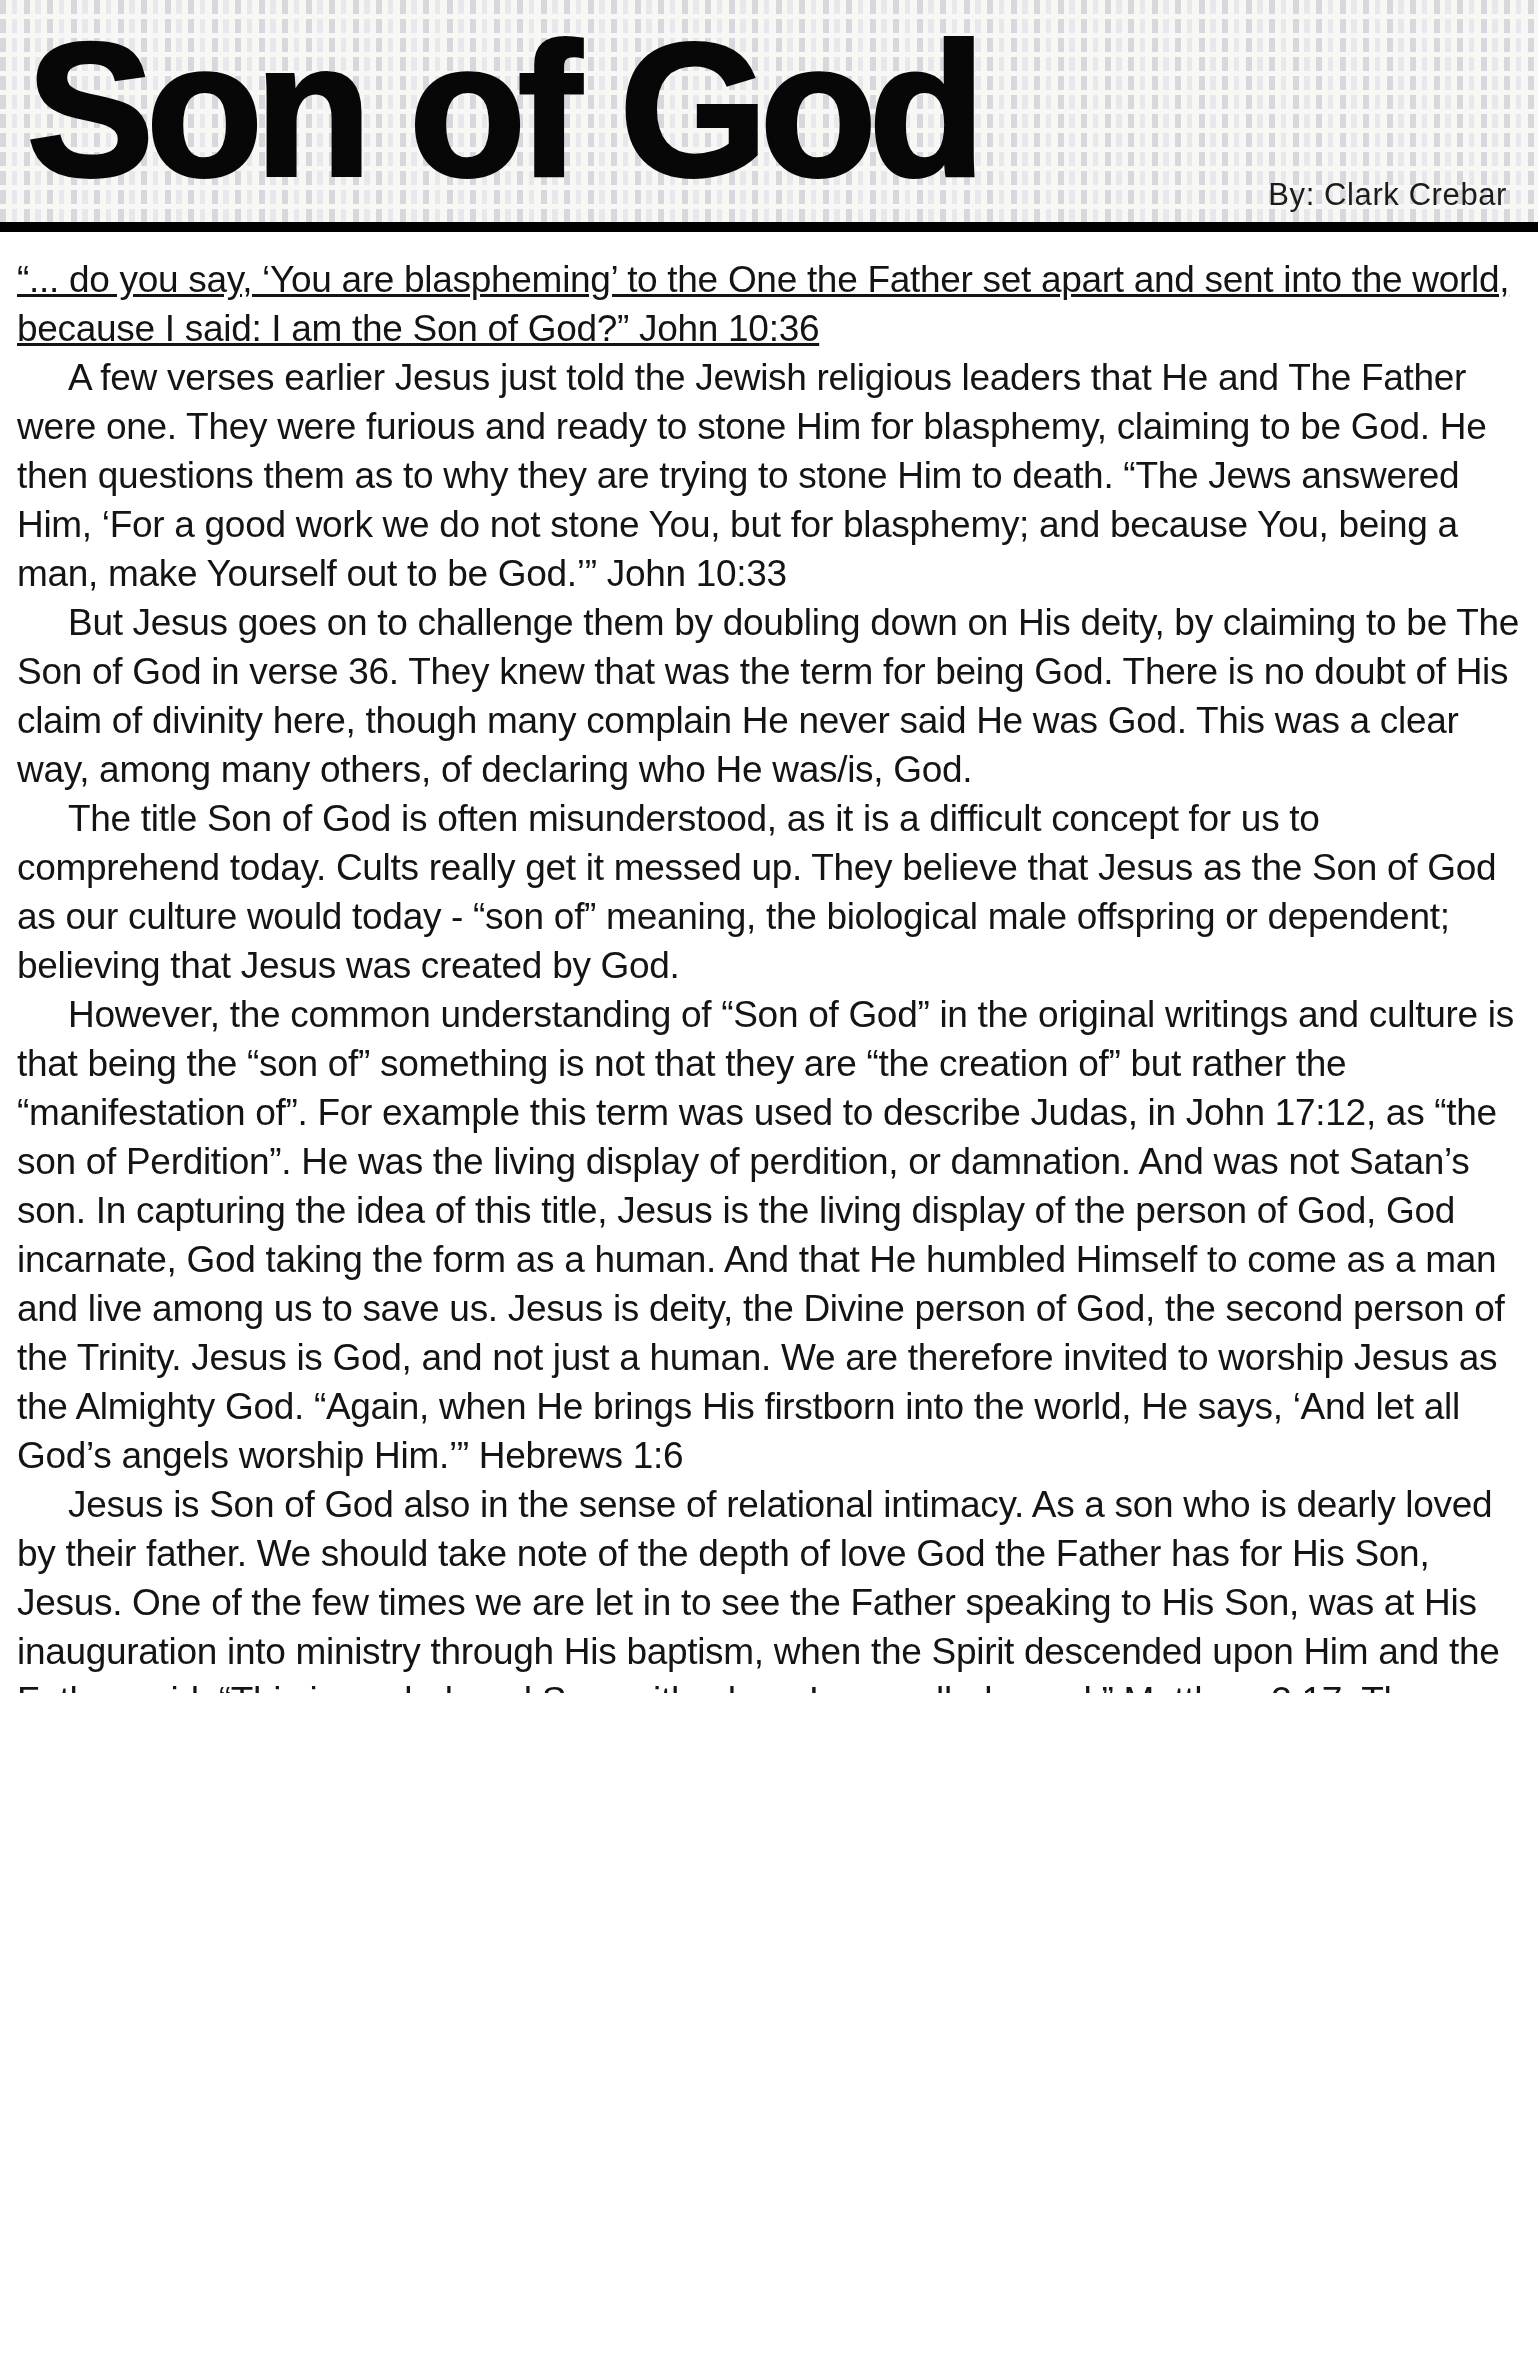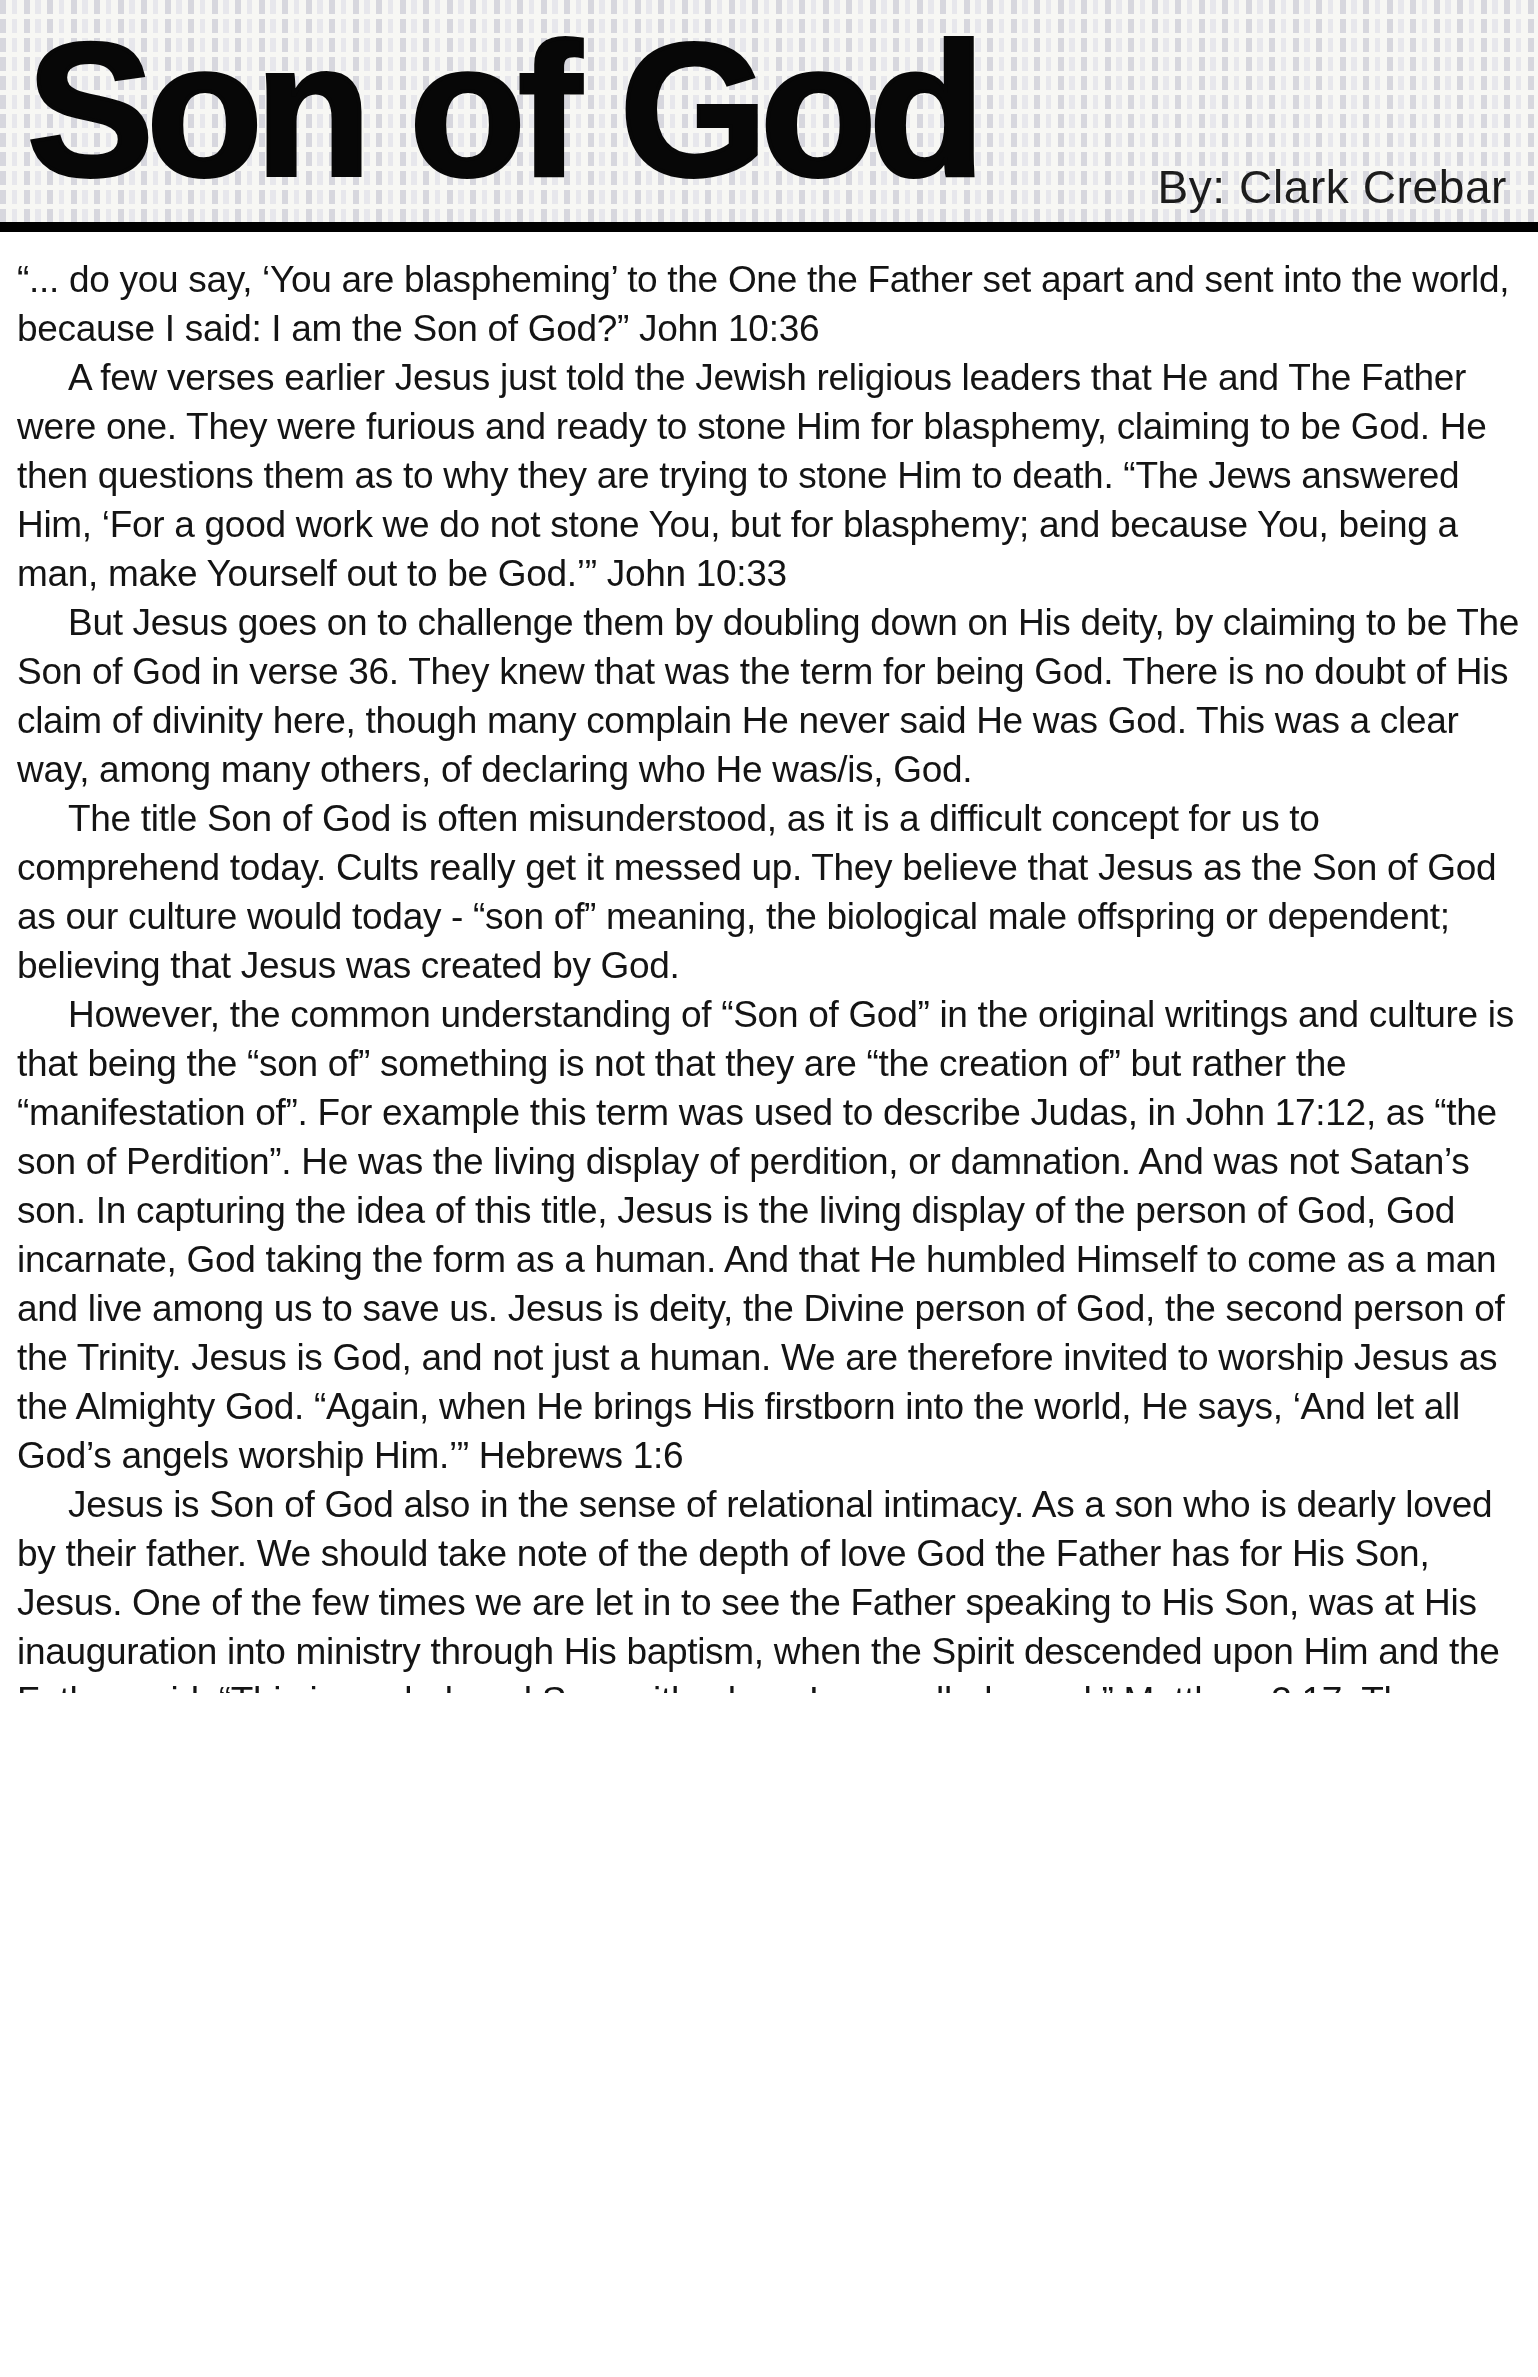--- a/index.html
+++ b/index.html
@@ -41,21 +41,21 @@
     font-weight: 700;
     letter-spacing: -7.3px;
     color: #070707;
     -webkit-text-stroke: 3.9px #070707;
     white-space: nowrap;
   }
   .byline {
     position: absolute;
     right: 31px;
     bottom: 12.3px;
-    font-size: 46px;
+    font-size: 31px;
     line-height: 1;
     font-weight: 400;
     letter-spacing: 0.6px;
     color: #1c1c1c;
     white-space: nowrap;
   }
   .rule {
     height: 9.5px;
     background: #000000;
   }
@@ -67,20 +67,21 @@
     letter-spacing: -0.3px;
     color: #141414;
     text-align: left;
   }
   .article p {
     margin: 0;
     text-indent: 51px;
   }
   .article p.first {
     text-indent: 0;
+    text-decoration: underline;
   }
   .article p.closing {
     text-indent: 74px;
   }
 </style>
 </head>
 <body>
 
 <div class="page">
 

